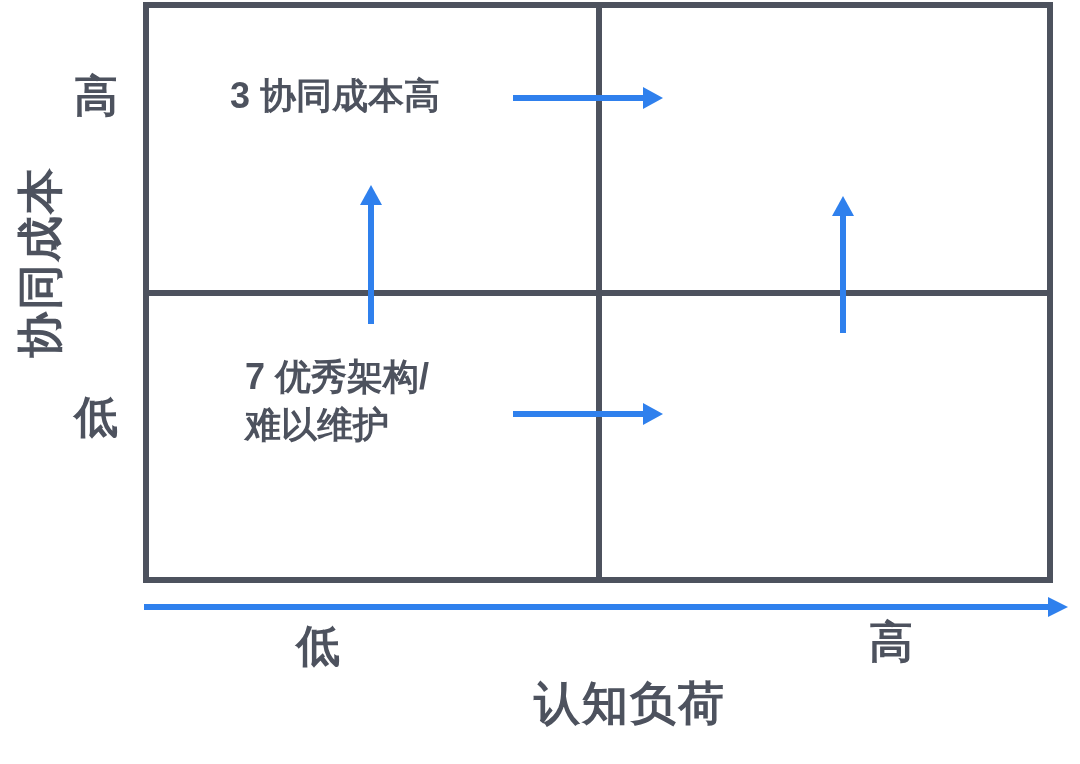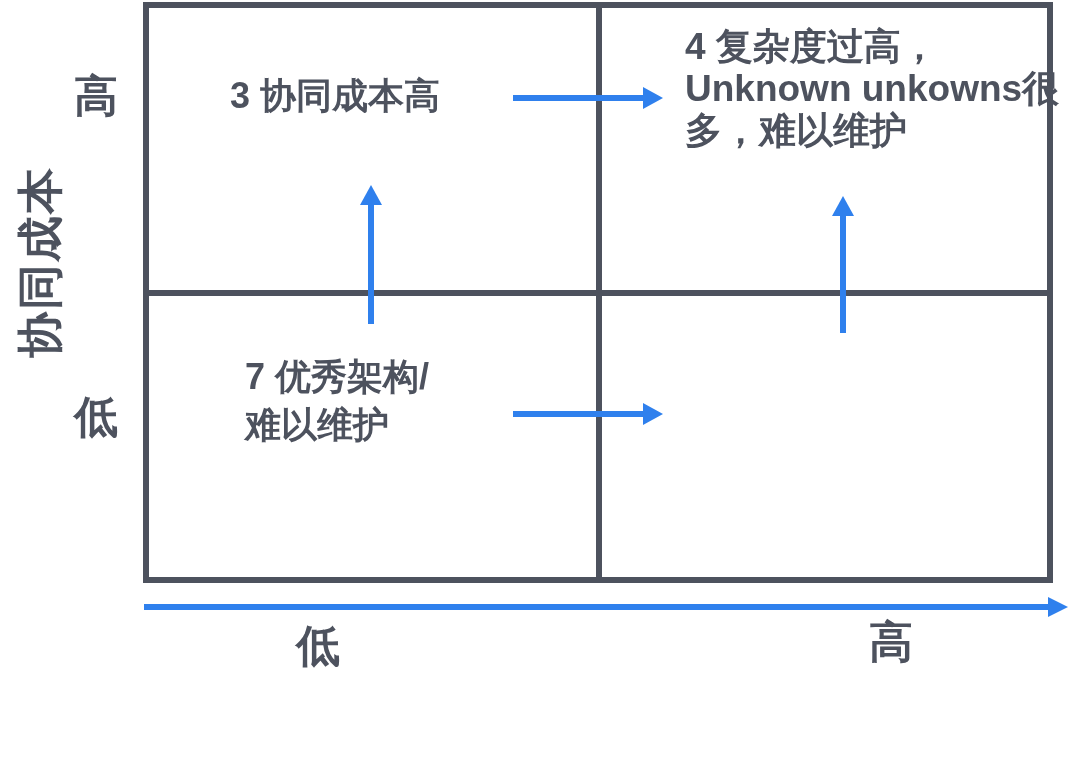--- a/index.html
+++ b/index.html
@@ -142,25 +142,20 @@
 <div class="stage">
 
   <div class="matrix-box"></div>
   <div class="divider-v"></div>
   <div class="divider-h"></div>
 
   <div class="qlabel q3">
     <div>3 协同成本高</div>
   </div>
 
-  <div class="qlabel q4">
-    <div>4 复杂度过高，</div>
-    <div>Unknown unkowns很</div>
-    <div>多，难以维护</div>
-  </div>
 
   <div class="qlabel q1">
     <div>7 优秀架构/</div>
     <div>难以维护</div>
   </div>
 
 
   <div class="arrow-line-v a13-line"></div>
   <div class="arrow-head-up a13-head"></div>
 
@@ -175,14 +170,15 @@
 
   <div class="xaxis-line"></div>
   <div class="xaxis-head"></div>
 
   <div class="tick y-high">高</div>
   <div class="tick y-low">低</div>
   <div class="tick x-low">低</div>
   <div class="tick x-high">高</div>
 
   <div class="axis-title y-title">协同成本</div>
+  <div class="axis-title x-title">认知负荷</div>
 
 </div>
 
 </body></html>

